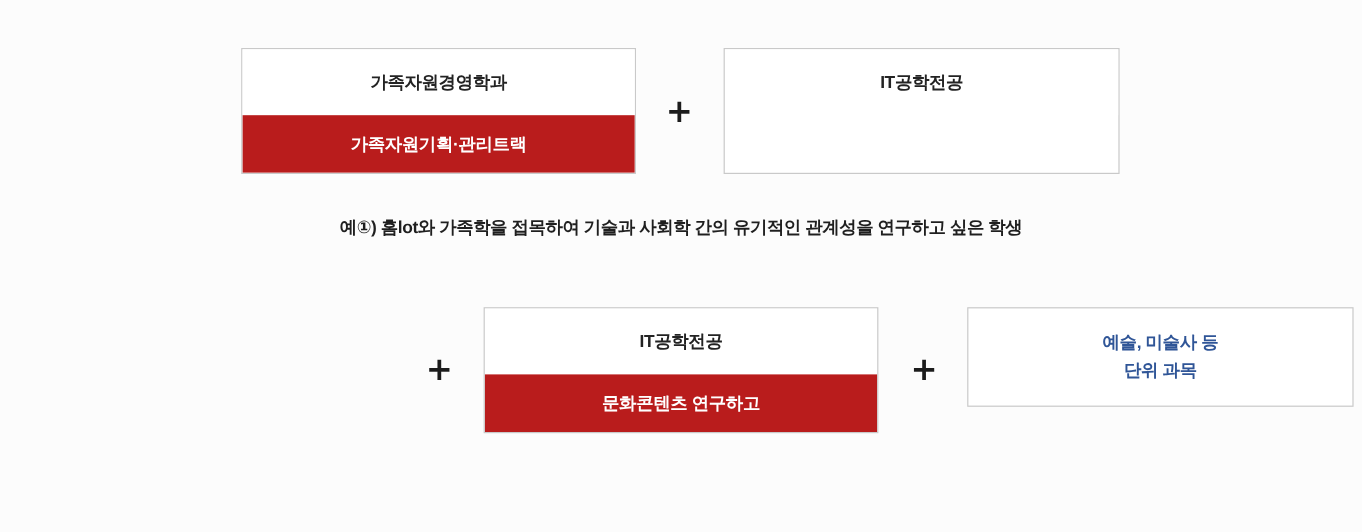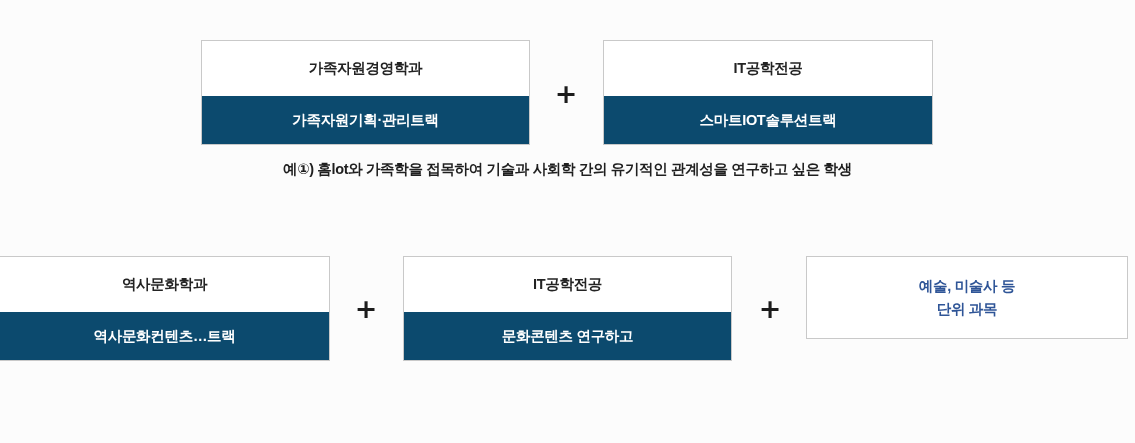--- a/index.html
+++ b/index.html
@@ -44,21 +44,21 @@
     font-size: 14.5px;
     font-weight: bold;
     letter-spacing: -0.3px;
     white-space: nowrap;
   }
   .card-body {
     flex: 1 1 auto;
     display: flex;
     align-items: center;
     justify-content: center;
-    background: #0c4a6e;
+    background: #b91c1c;
     color: #ffffff;
     font-size: 14.5px;
     font-weight: bold;
     letter-spacing: -0.3px;
     white-space: nowrap;
   }
 
   
   .combo-card.plain {
     background: #ffffff;
@@ -99,21 +99,21 @@
     font-weight: bold;
     color: #1f1f1f;
     letter-spacing: -0.35px;
     white-space: nowrap;
   }
 
   
   #card-r1-c1 { left: 201px;  top: 40px;  width: 329px; height: 105px; }
   #plus-r1    { left: 553px;  top: 81px; }
   #card-r1-c2 { left: 603px;  top: 40px;  width: 330px; height: 105px; }
-  #caption-r1 { top: 160px; }
+  #caption-r1 { top: 180px; }
 
   
   #card-r2-c1 { left: -1px;   top: 256px; width: 331px; height: 105px; }
   #plus-r2-a  { left: 353px;  top: 296px; }
   #card-r2-c2 { left: 403px;  top: 256px; width: 329px; height: 105px; }
   #plus-r2-b  { left: 757px;  top: 296px; }
   #card-r2-c3 { left: 806px;  top: 256px; width: 322px; height: 83px; }
   #caption-r2 { top: 386px; }
 </style>
 </head>
@@ -123,29 +123,24 @@
 
   <div class="combo-card" id="card-r1-c1">
     <div class="card-head">가족자원경영학과</div>
     <div class="card-body">가족자원기획·관리트랙</div>
   </div>
 
   <div class="plus-op" id="plus-r1">+</div>
 
   <div class="combo-card" id="card-r1-c2">
     <div class="card-head">IT공학전공</div>
-    <div class="card-body">스마트IOT솔루션트랙</div>
   </div>
 
   <div class="caption" id="caption-r1">예①) 홈lot와  가족학을 접목하여 기술과 사회학 간의 유기적인 관계성을 연구하고 싶은 학생</div>
 
-  <div class="combo-card" id="card-r2-c1">
-    <div class="card-head">역사문화학과</div>
-    <div class="card-body">역사문화컨텐츠…트랙</div>
-  </div>
 
   <div class="plus-op" id="plus-r2-a">+</div>
 
   <div class="combo-card" id="card-r2-c2">
     <div class="card-head">IT공학전공</div>
     <div class="card-body">문화콘텐츠 연구하고</div>
   </div>
 
   <div class="plus-op" id="plus-r2-b">+</div>
 

